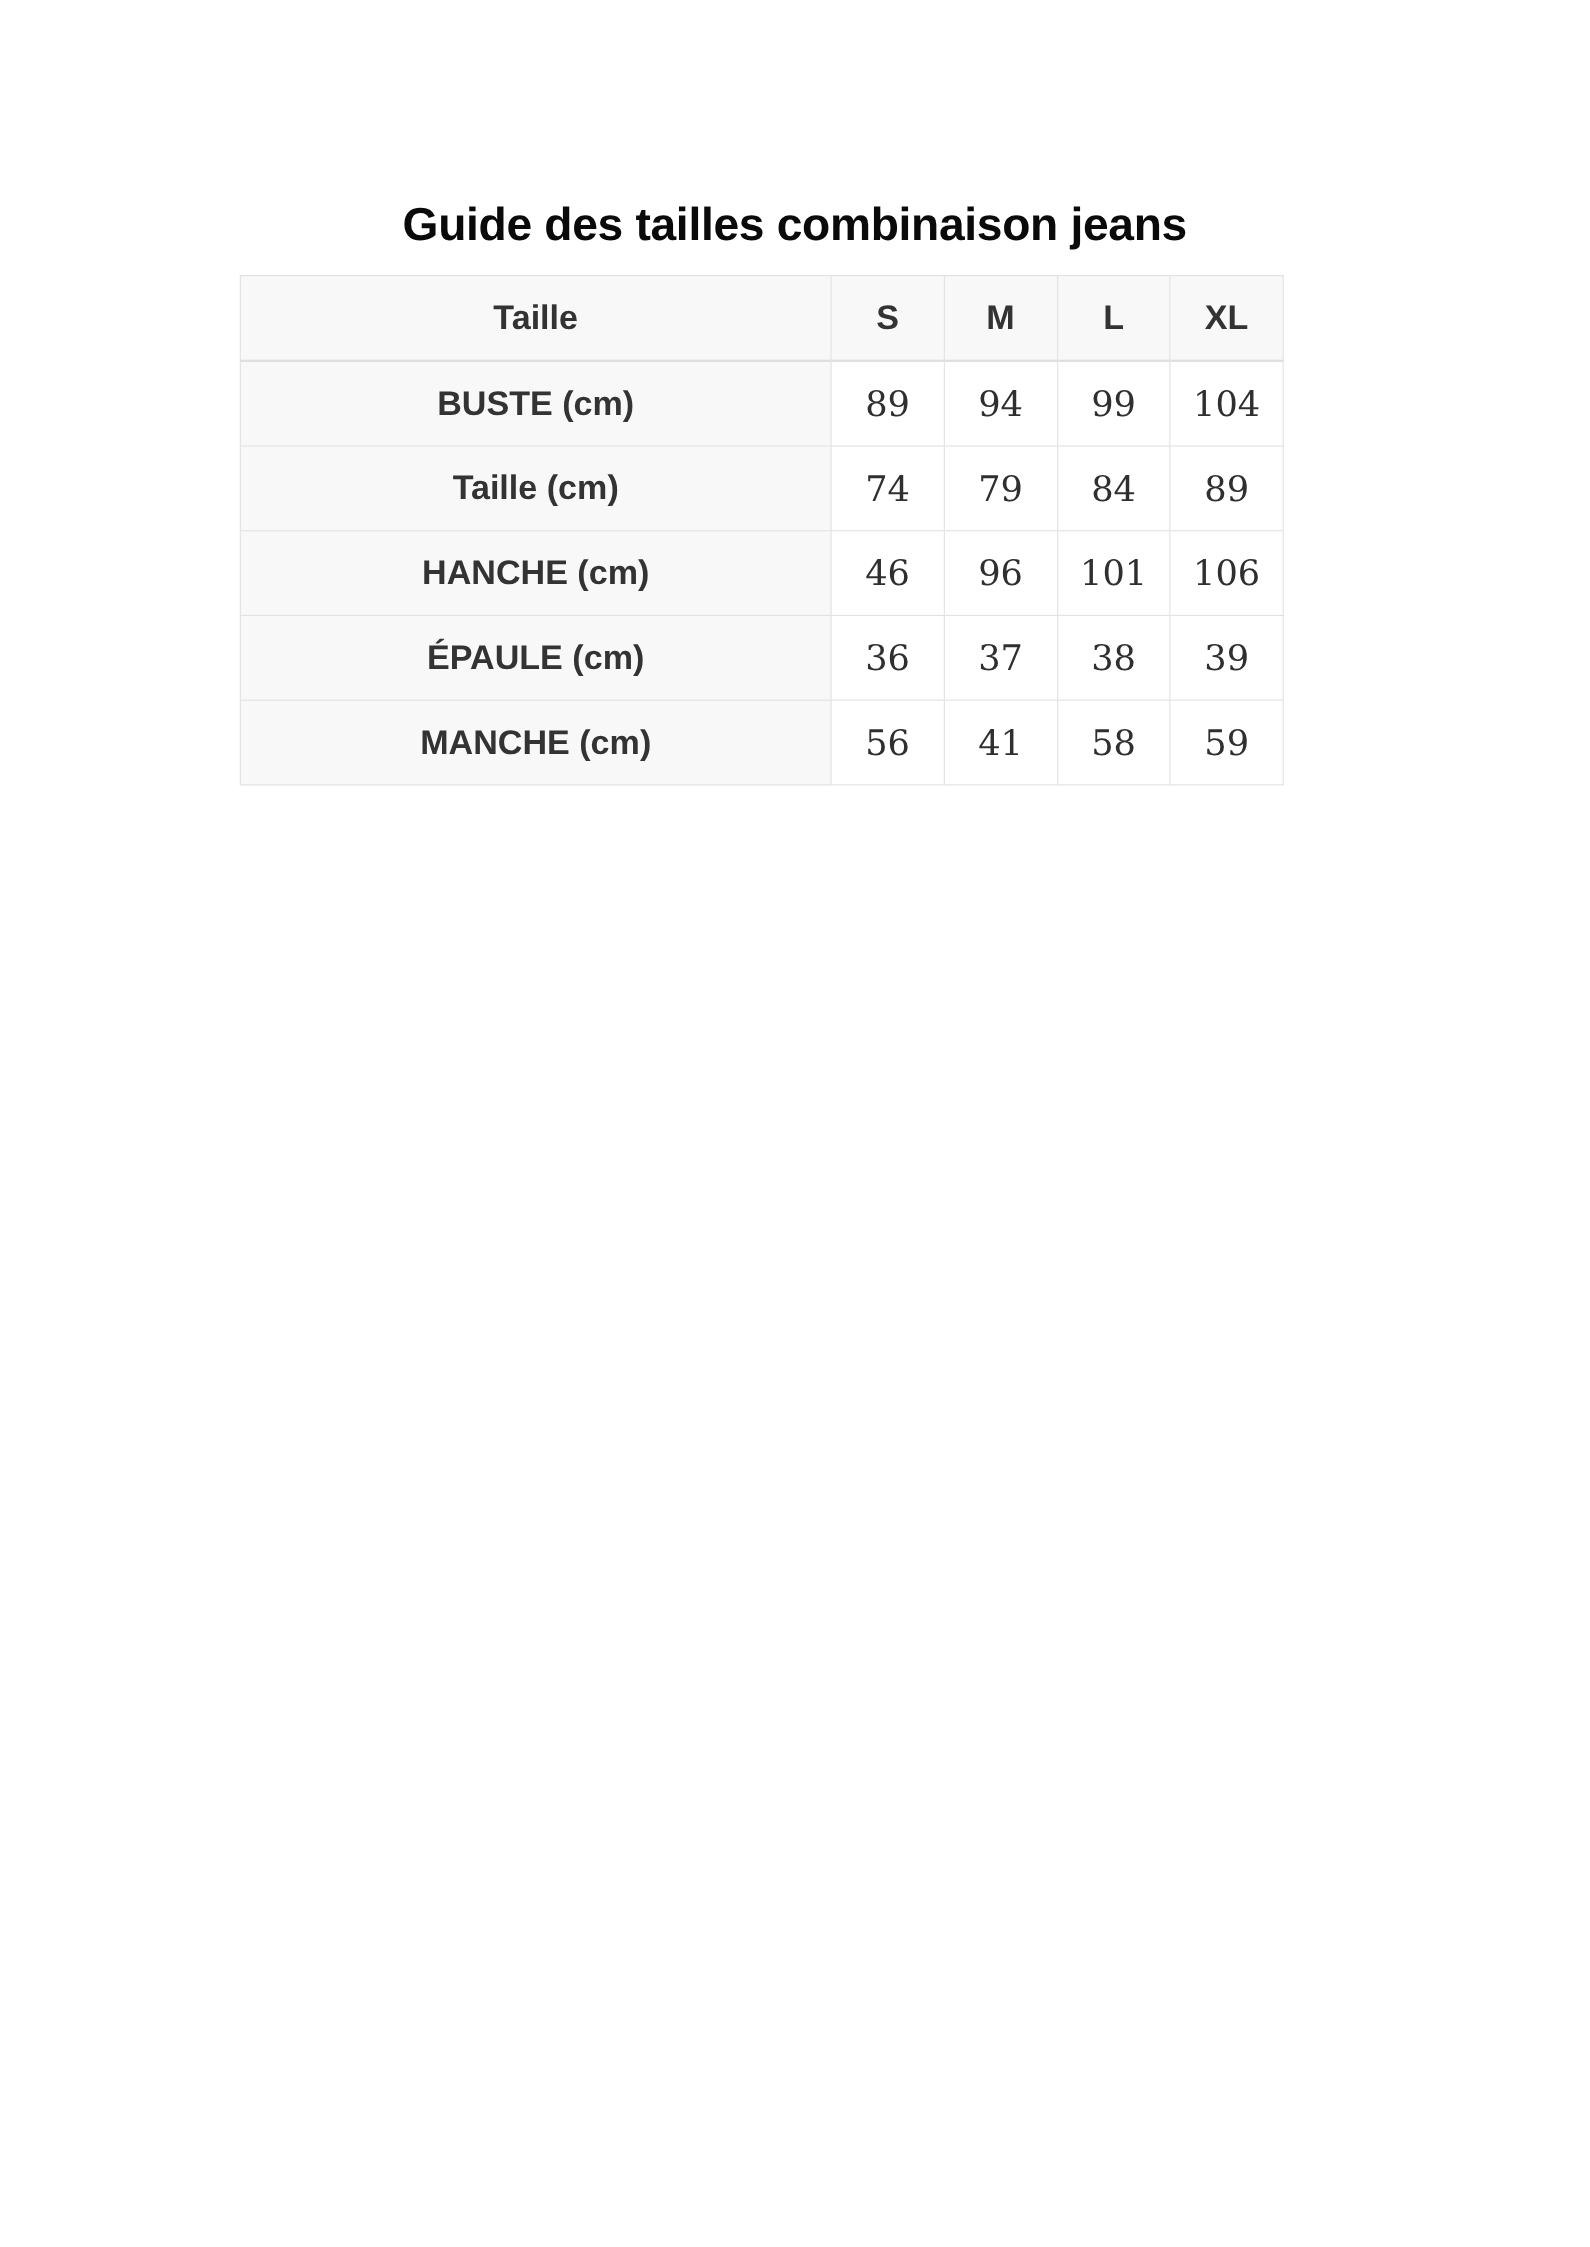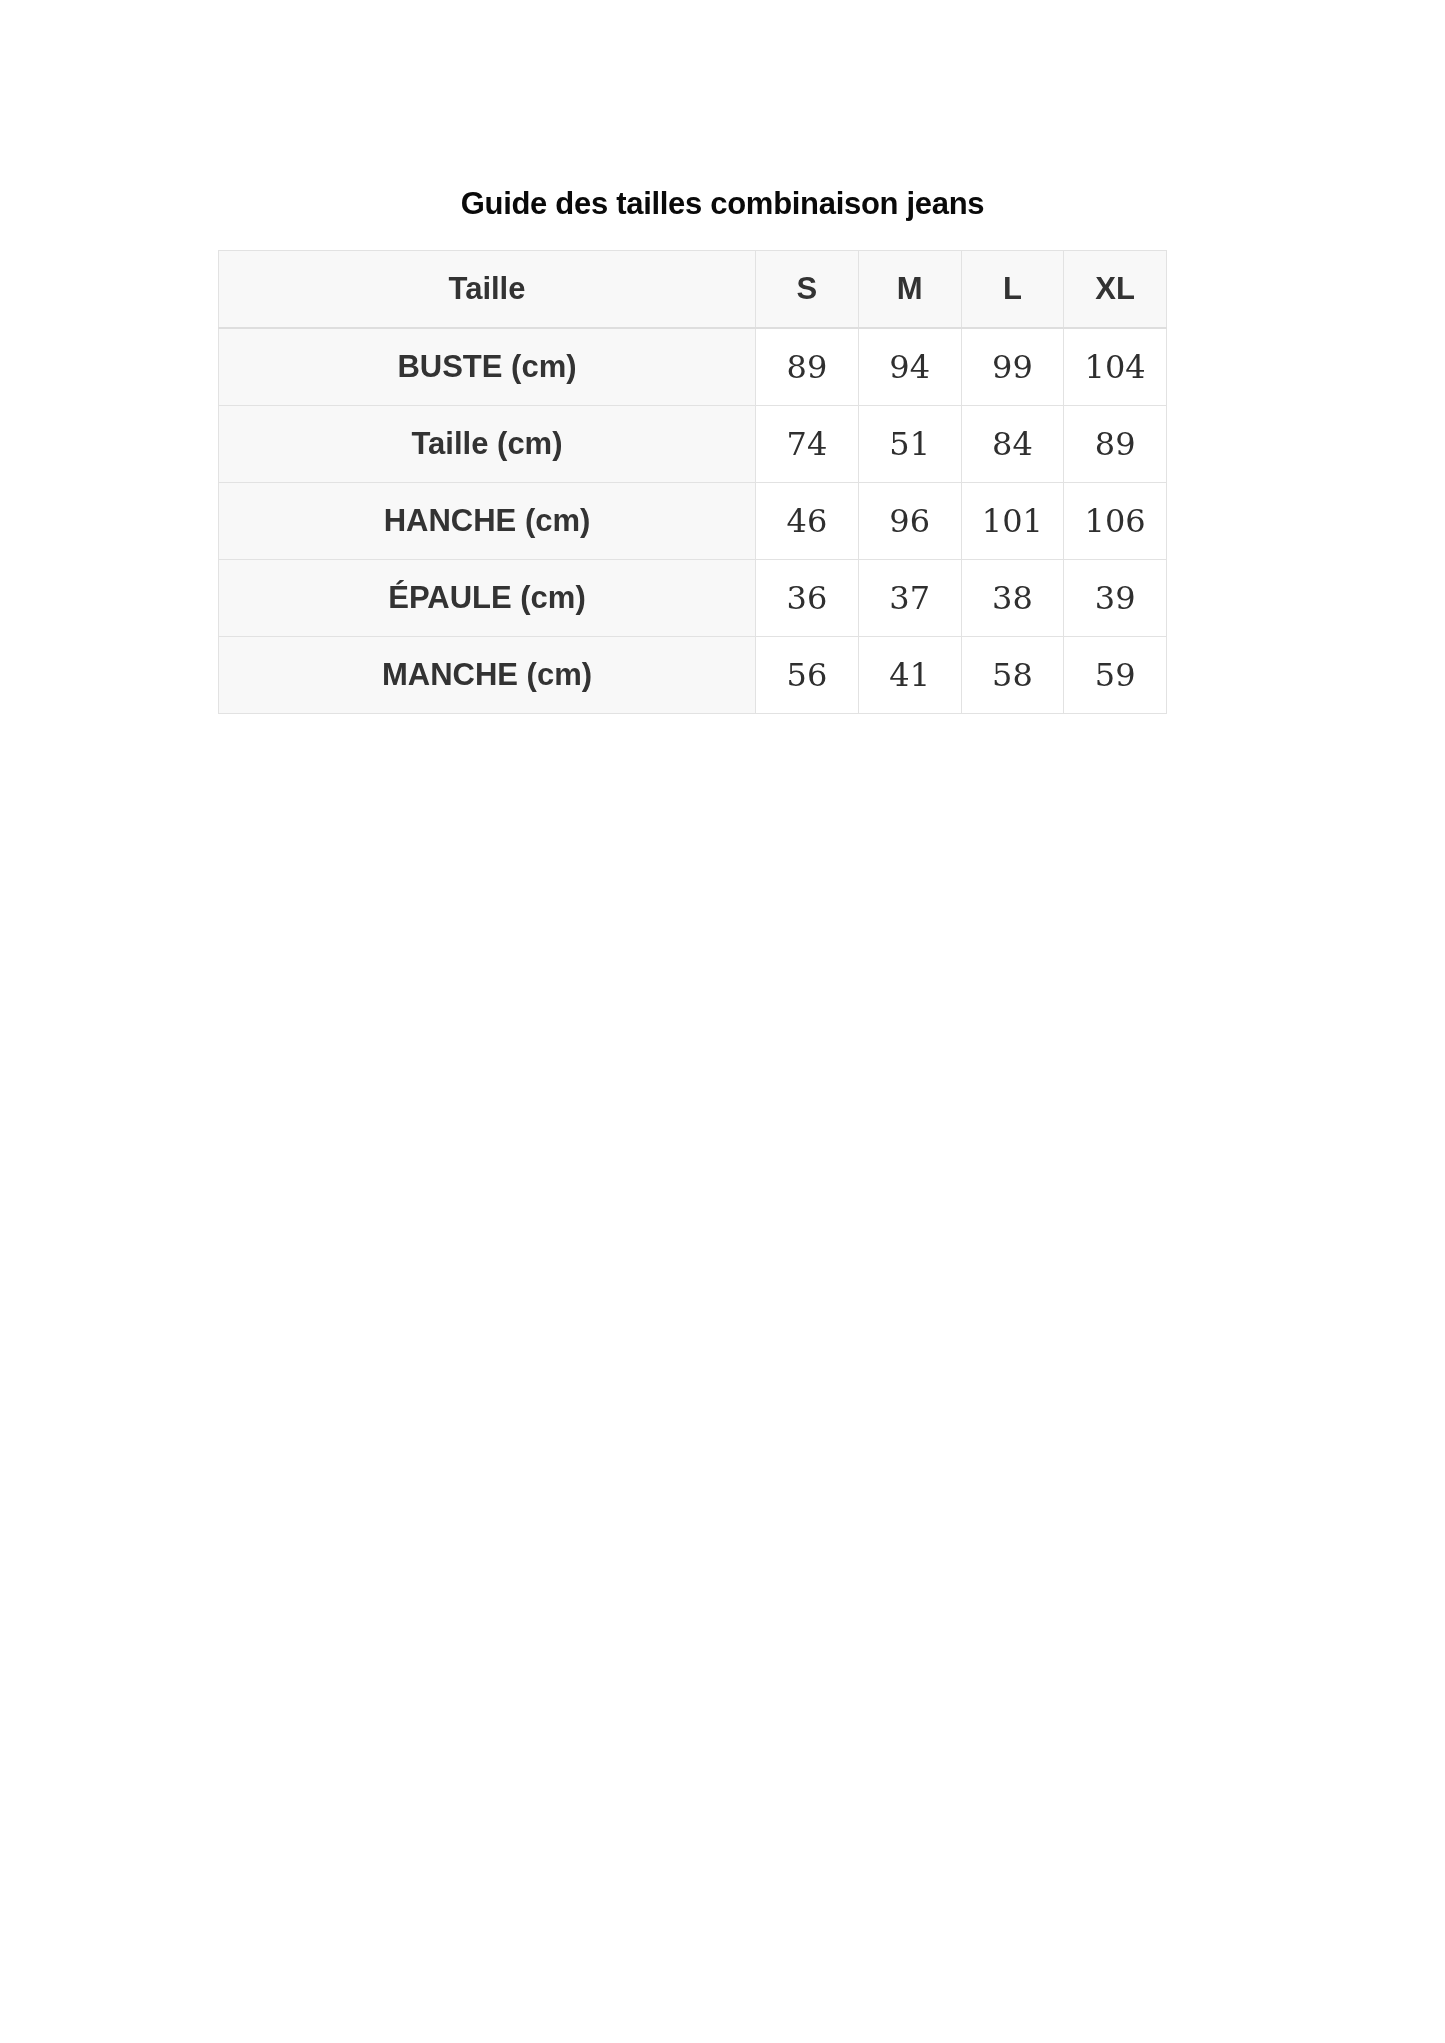--- a/index.html
+++ b/index.html
@@ -10,21 +10,21 @@
   body {
     width: 1445px;
     height: 2043px;
     font-family: "Liberation Sans", sans-serif;
     position: relative;
   }
   .title {
     margin: 183px 0 0 0;
     padding: 0;
     text-align: center;
-    font-size: 31px;
+    font-size: 42px;
     line-height: 42px;
     font-weight: 700;
     color: #0a0a0a;
     letter-spacing: -0.3px;
   }
   table.size-table {
     margin: 25px 0 16px 218px;
     border-collapse: collapse;
     table-layout: fixed;
     width: 948px;
@@ -92,21 +92,21 @@
       <tr>
         <td class="label-cell">BUSTE (cm)</td>
         <td class="value-cell">89</td>
         <td class="value-cell">94</td>
         <td class="value-cell">99</td>
         <td class="value-cell">104</td>
       </tr>
       <tr>
         <td class="label-cell">Taille (cm)</td>
         <td class="value-cell">74</td>
-        <td class="value-cell">51</td>
+        <td class="value-cell">79</td>
         <td class="value-cell">84</td>
         <td class="value-cell">89</td>
       </tr>
       <tr>
         <td class="label-cell">HANCHE (cm)</td>
         <td class="value-cell">46</td>
         <td class="value-cell">96</td>
         <td class="value-cell">101</td>
         <td class="value-cell">106</td>
       </tr>

